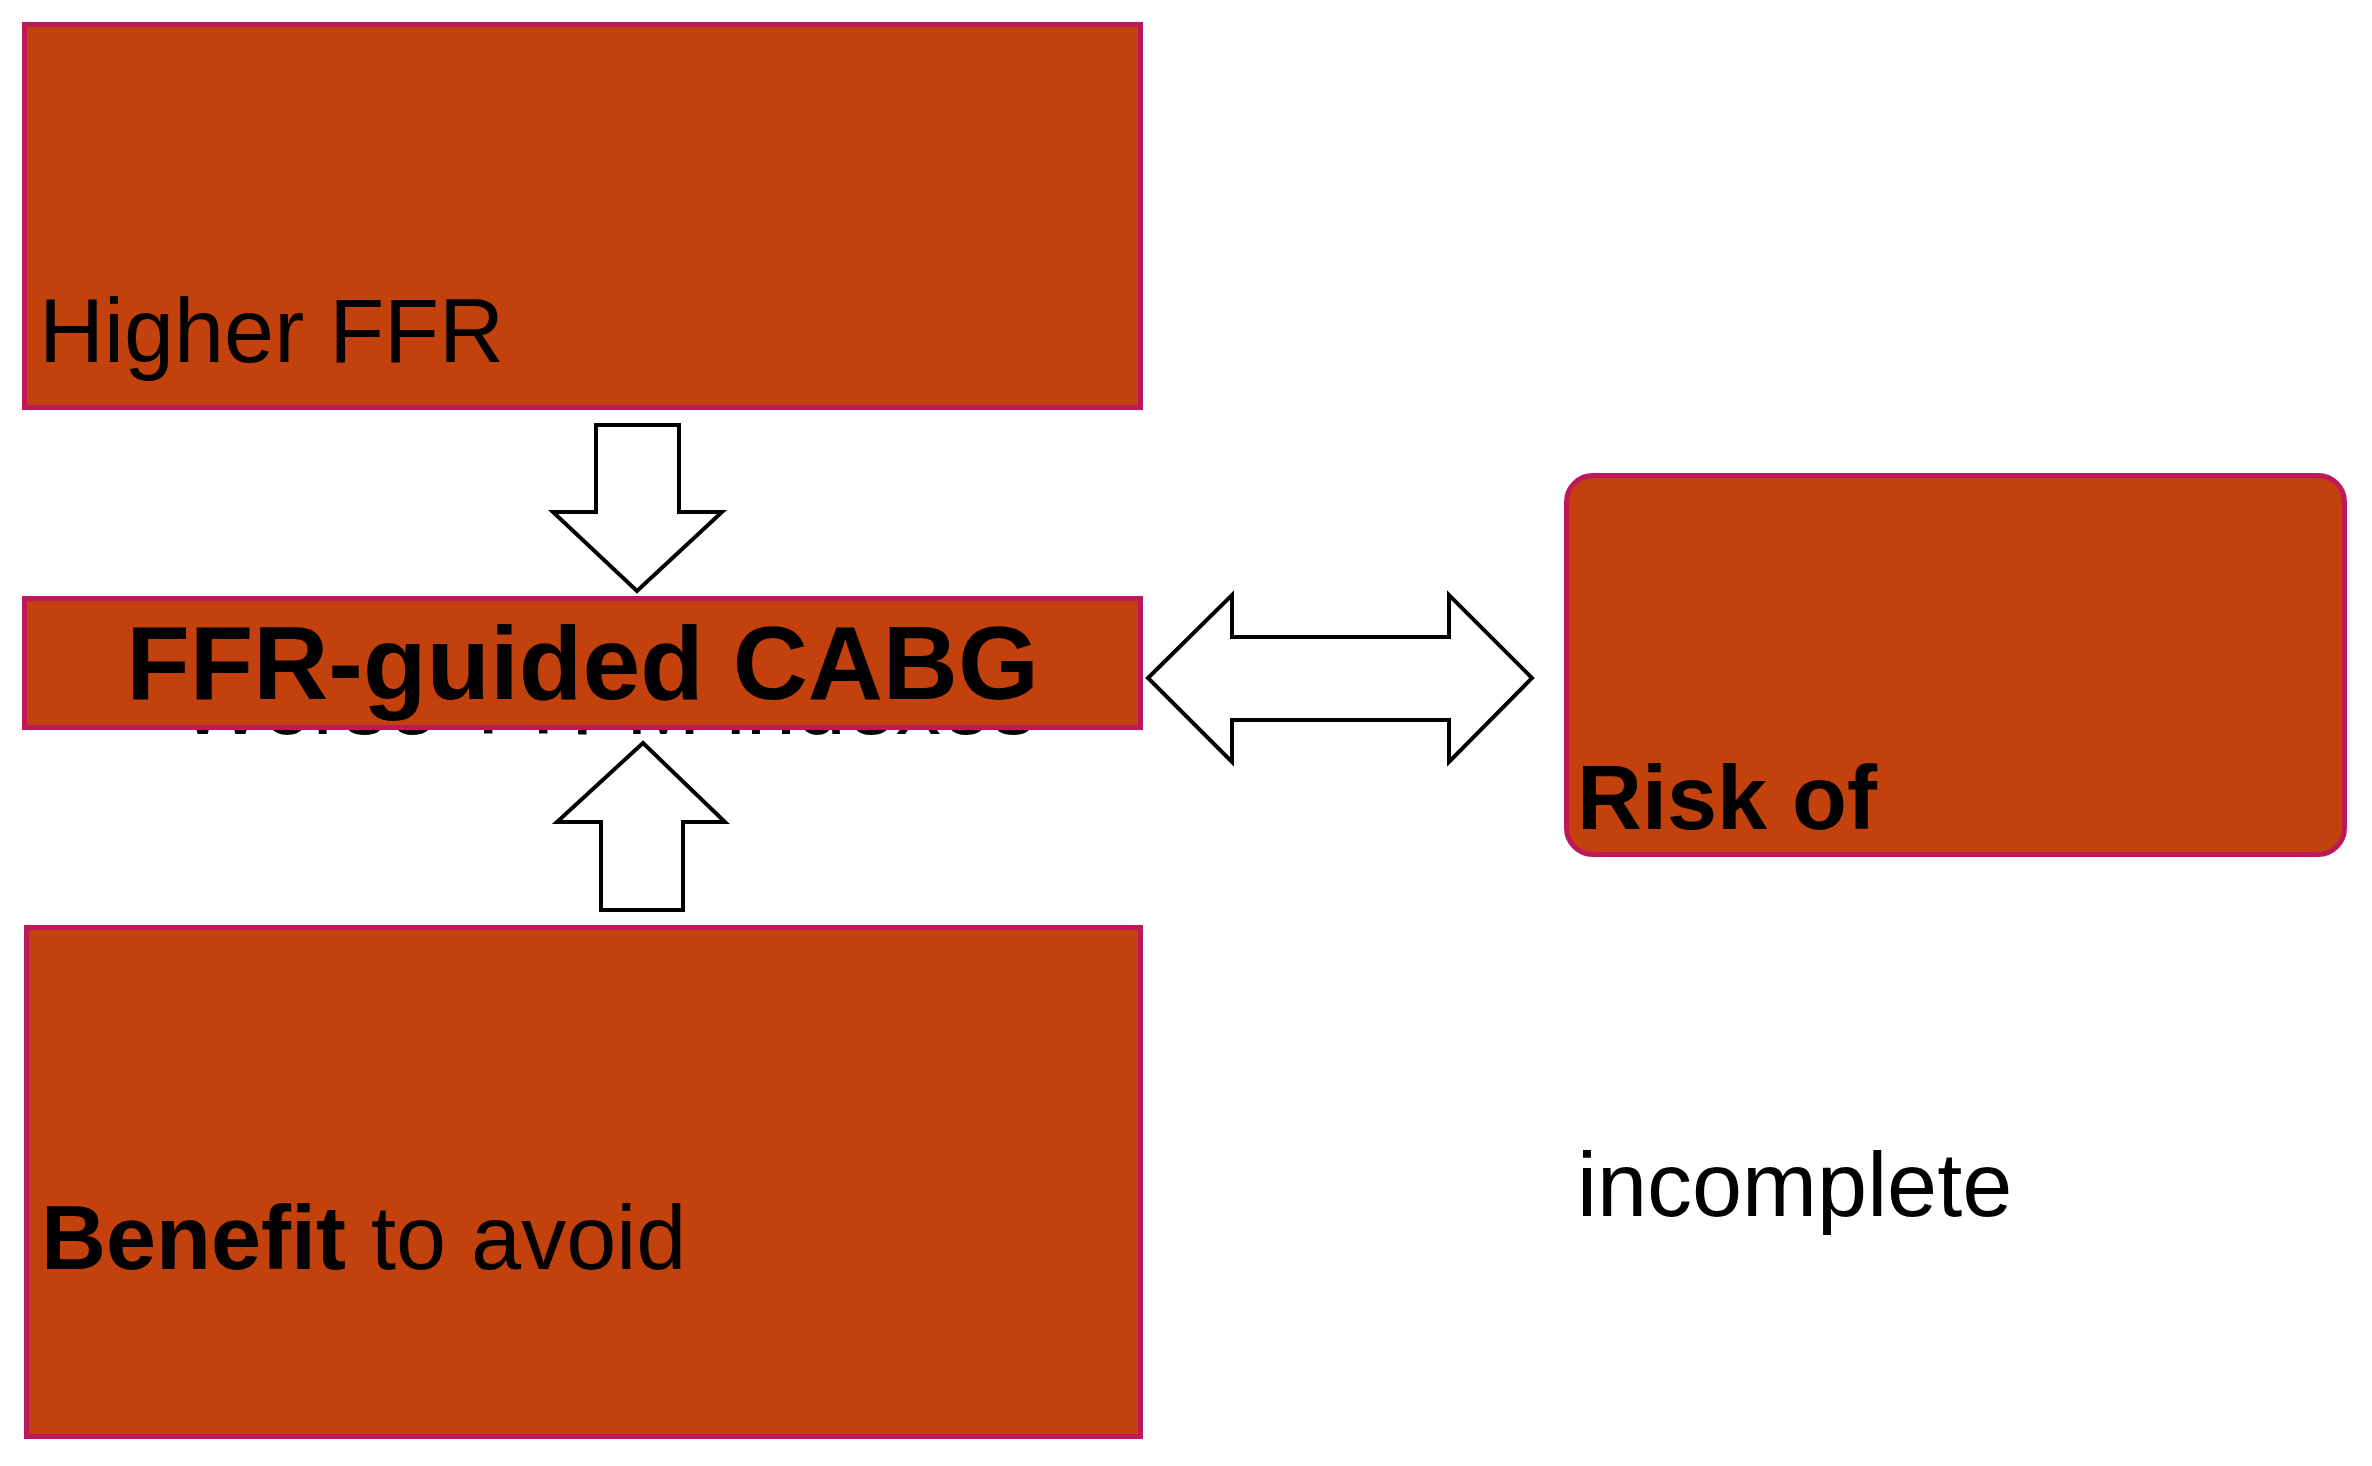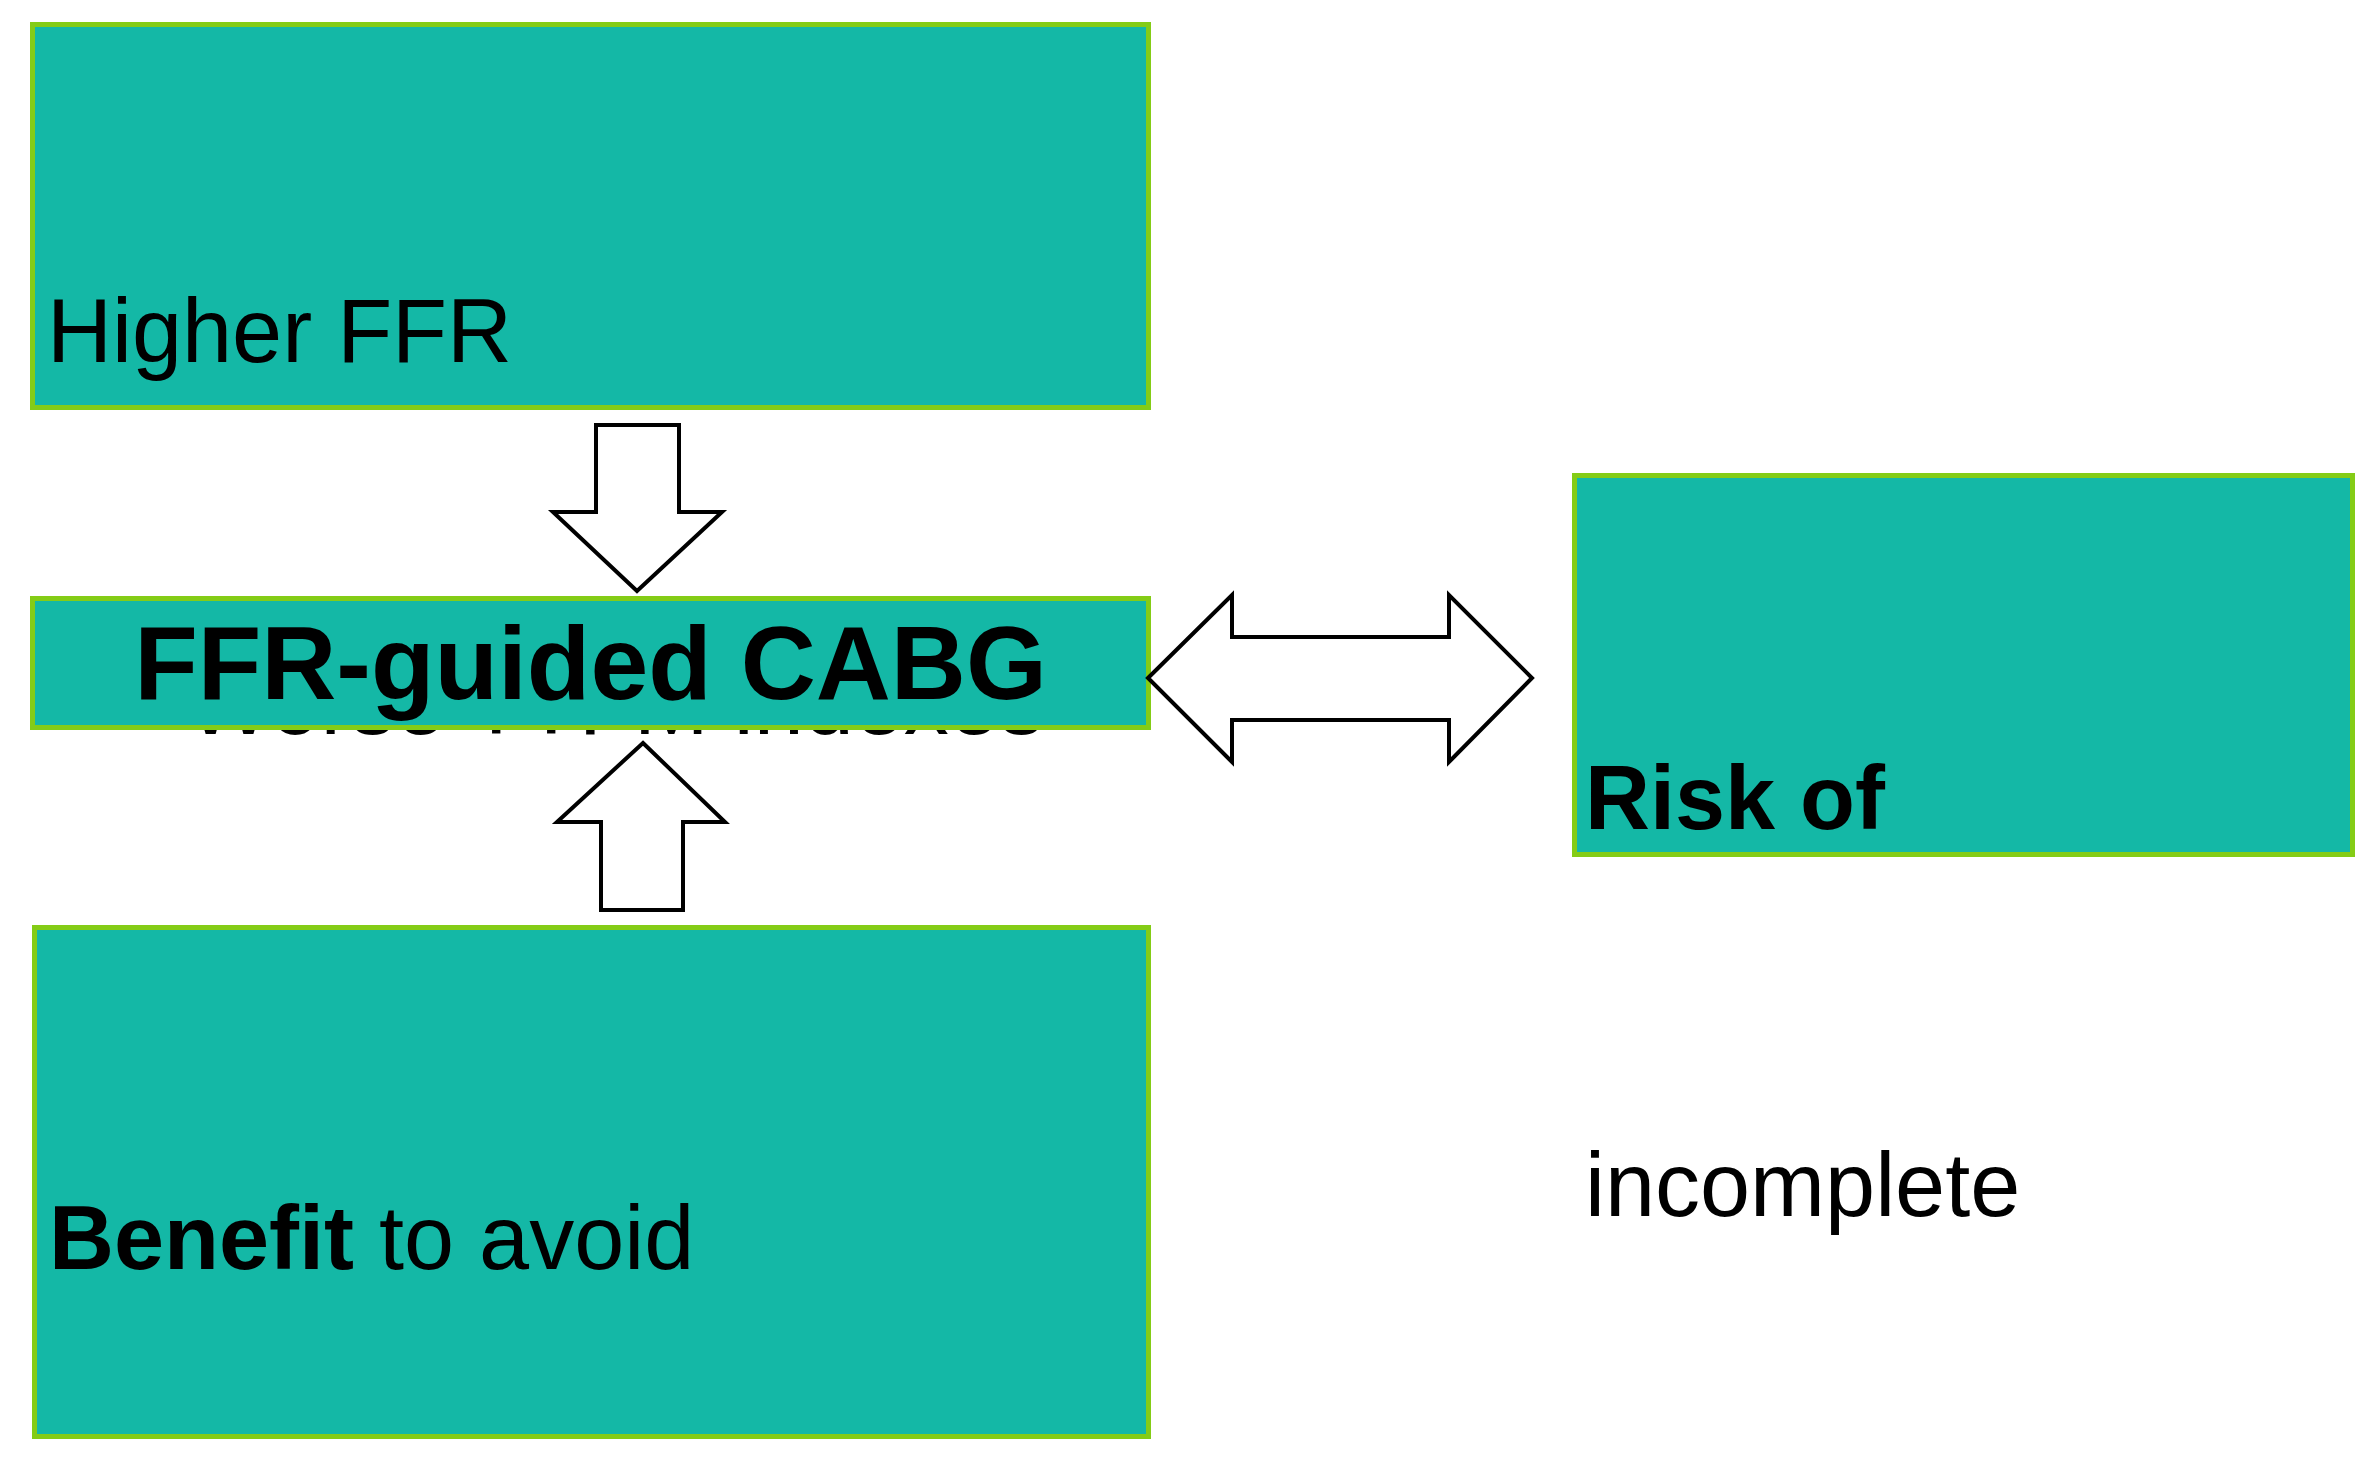--- a/index.html
+++ b/index.html
@@ -12,23 +12,22 @@
     width: 2372px;
     height: 1466px;
     background: #ffffff;
     overflow: hidden;
     font-family: "Liberation Sans", "DejaVu Sans", sans-serif;
     color: #000000;
   }
   .box {
     position: absolute;
     box-sizing: border-box;
-    background: #14b8a6;
-    border: 5px solid #84cc16;
-    margin-left: 8px;
+    background: #c2410c;
+    border: 5px solid #be185d;
   }
   .box .text-block {
     white-space: pre;
   }
   #box-findings {
     left: 22px; top: 22px;
     width: 1121px; height: 388px;
     font-size: 90px;
     line-height: 124px;
     padding: 0 10px 0 12px;
@@ -54,20 +53,21 @@
     padding: 0 10px 12px 12px;
   }
   #box-benefit .text-block { margin-top: -4px; }
 
   #box-risk {
     left: 1564px; top: 473px;
     width: 783px; height: 384px;
     font-size: 90px;
     line-height: 129px;
     padding: 0 8px 0 8px;
+    border-radius: 29px;
   }
   #box-risk .text-block { margin-top: -2px; }
 
   .bold { font-weight: bold; }
 
   #arrow-layer {
     position: absolute;
     left: 0; top: 0;
     width: 2372px;
     height: 1466px;

